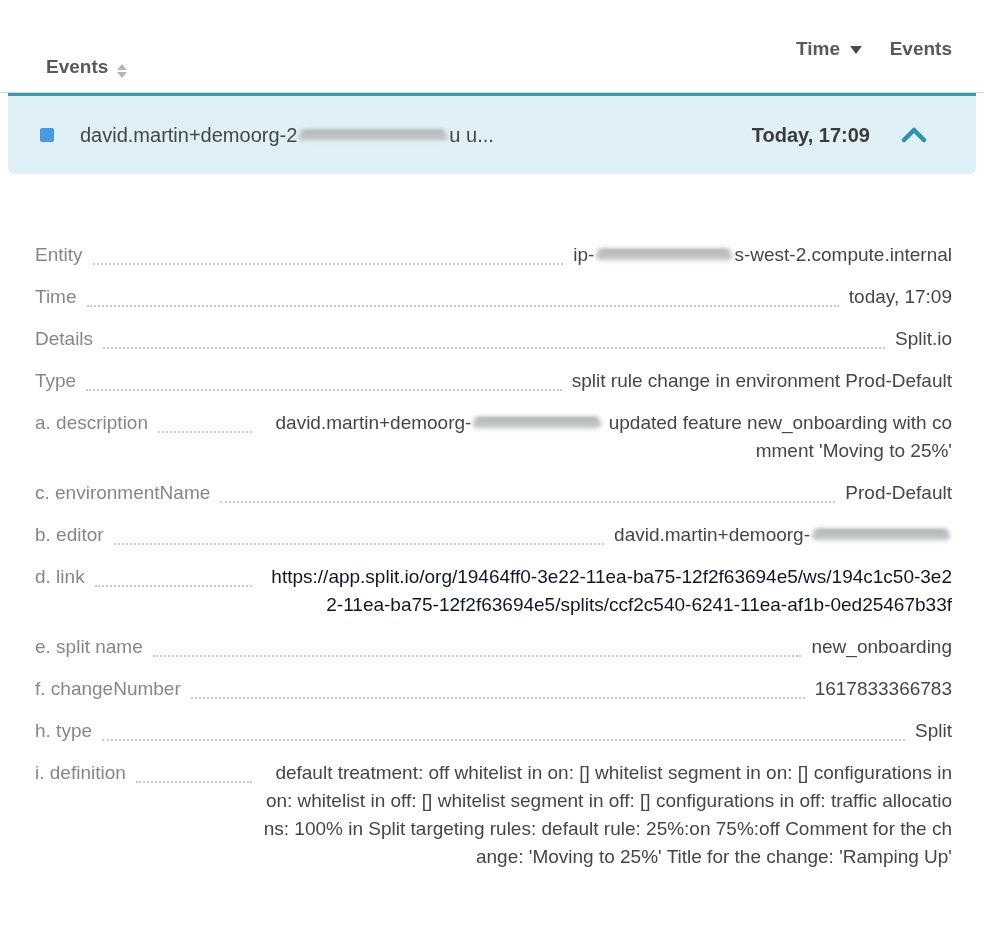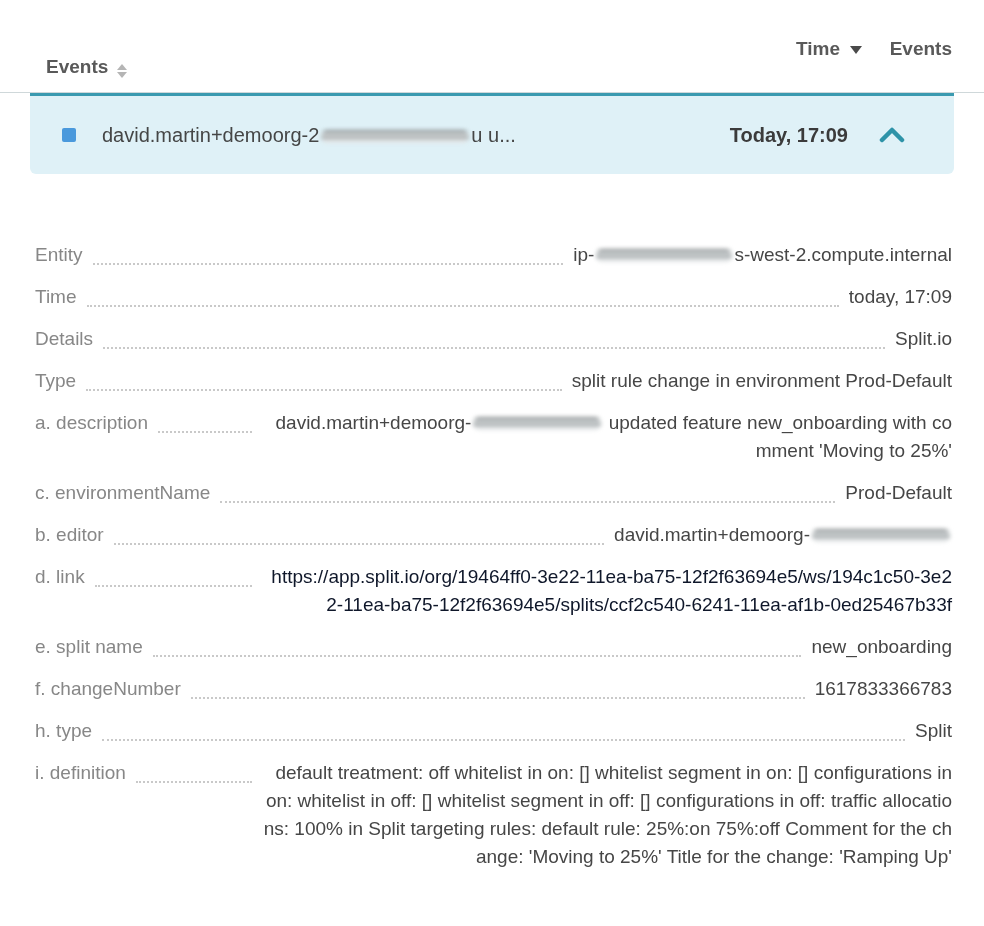--- a/index.html
+++ b/index.html
@@ -21,21 +21,21 @@
   .th-events{flex:1 1 auto;display:flex;align-items:flex-end;gap:9px;cursor:pointer;margin-top:36px;}
   .sort-icon{display:inline-flex;flex-direction:column;gap:2px;align-items:center;}
   .sort-icon .tri-up{width:0;height:0;border-left:5px solid transparent;border-right:5px solid transparent;border-bottom:6px solid #b5b5b5;}
   .sort-icon .tri-down{width:0;height:0;border-left:5px solid transparent;border-right:5px solid transparent;border-top:6px solid #b5b5b5;}
   .th-time{display:flex;align-items:center;gap:10px;cursor:pointer;}
   .tri-down-dark{width:0;height:0;border-left:6px solid transparent;border-right:6px solid transparent;border-top:8px solid #4a4a4a;margin-top:2px;}
   .th-details{width:90px;text-align:right;}
 
   
   .event-row{
-    margin:0 30px;
+    margin:0 8px;
     background:#dff1f7;
     border-top:3px solid #3a9ab0;
     border-radius:0 0 6px 6px;
     height:81px;
     display:flex;align-items:center;
     padding:0 18px 0 32px;
     box-sizing:border-box;
     cursor:pointer;
   }
   .event-square{width:14px;height:14px;background:#4a99dc;border-radius:2px;flex:0 0 auto;}

